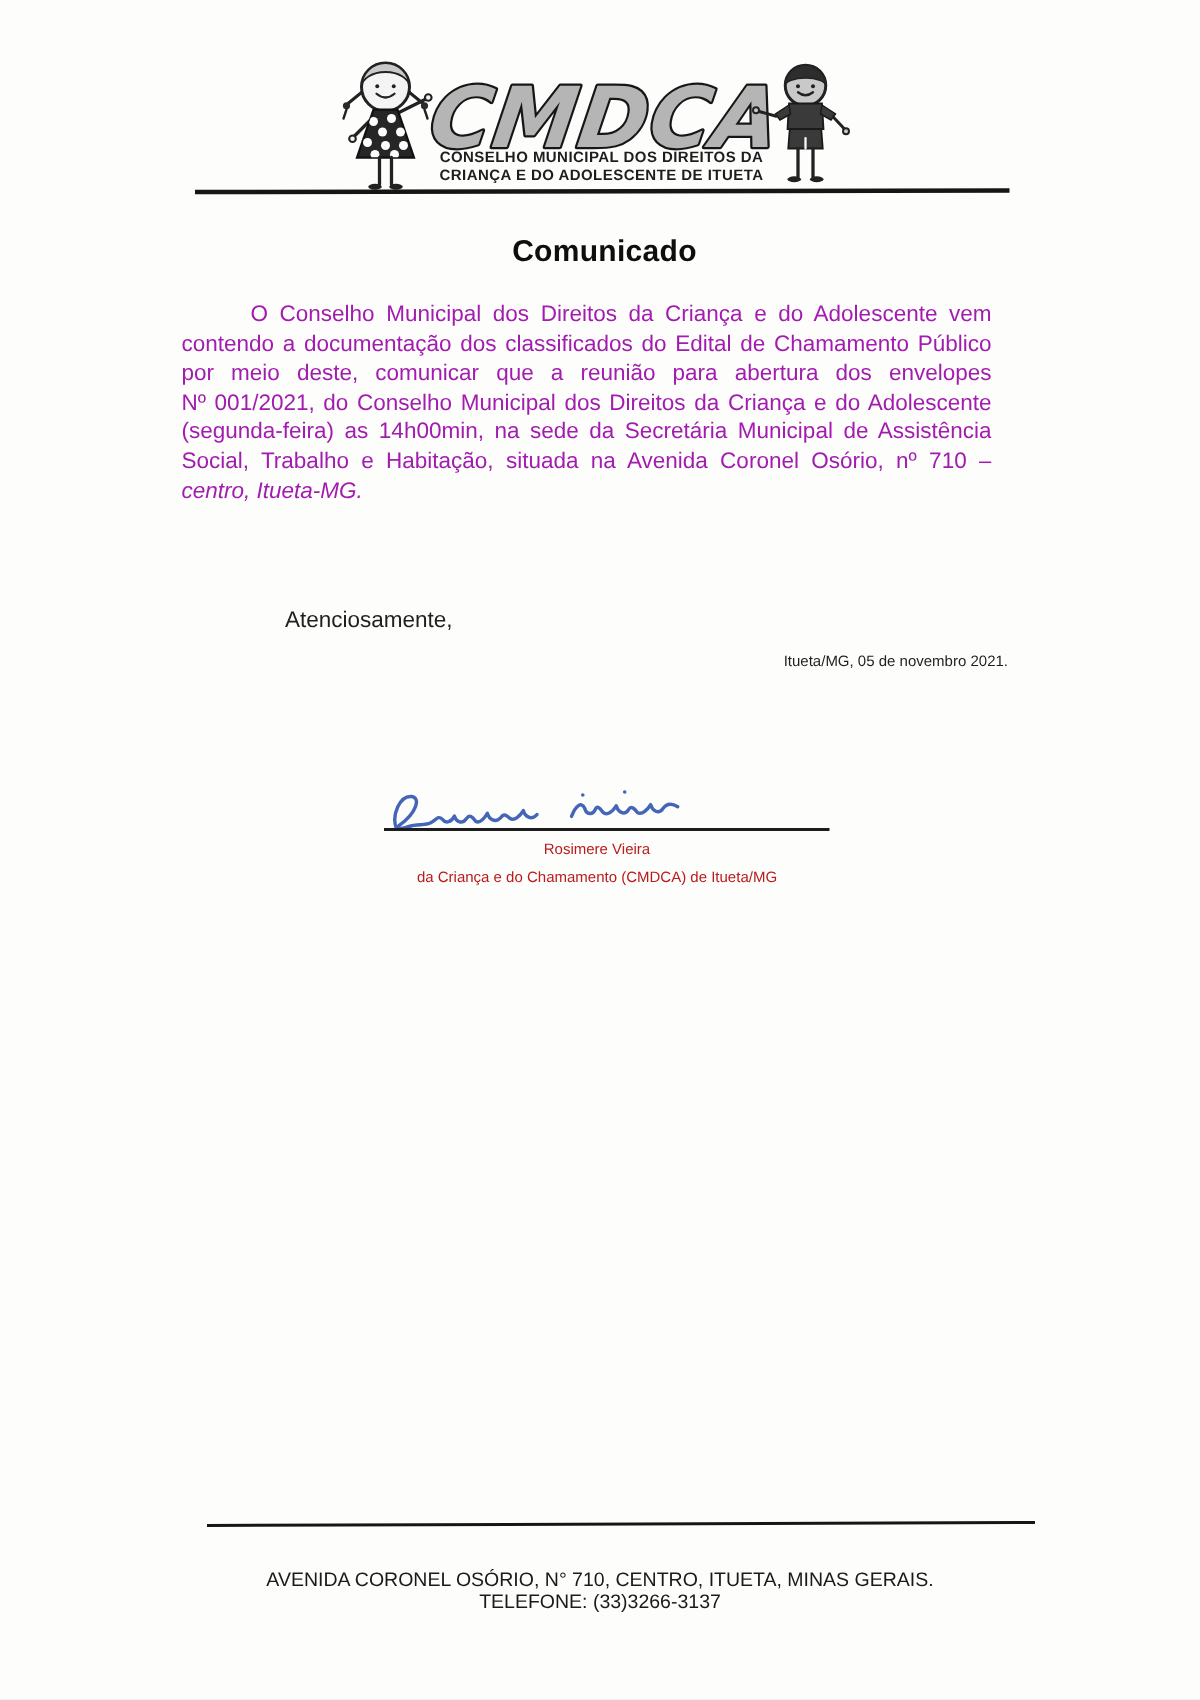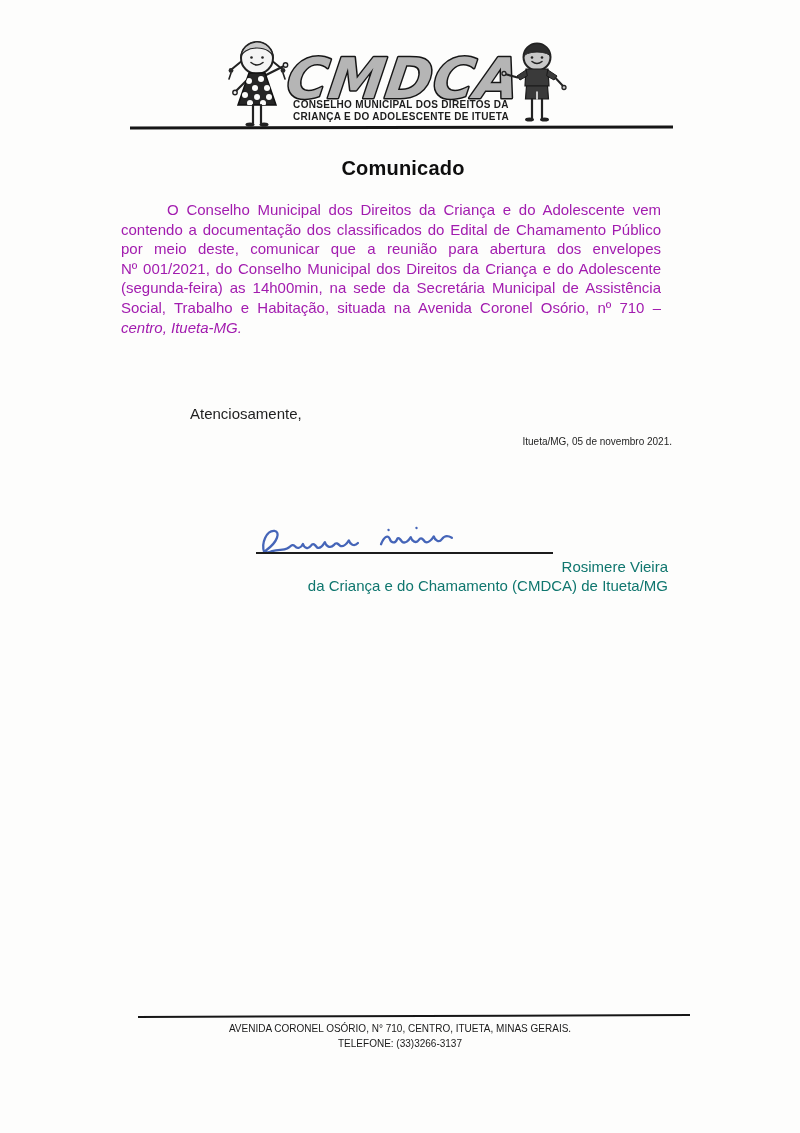--- a/index.html
+++ b/index.html
@@ -38,30 +38,30 @@
     position:absolute;right:128px;top:436px;font-size:10px;color:#1f1f1f;
   }
   
   .sig-ink{position:absolute;left:250px;top:518px;width:310px;height:42px;}
   .sig-line{
     position:absolute;left:256px;top:552px;width:297px;height:1.8px;
     background:#1c1c1c;
   }
   .sig-text{
     position:absolute;left:128px;top:557px;width:540px;
-    text-align:right;font-size:15px;line-height:19.3px;color:#0f766e;
+    text-align:center;font-size:10px;line-height:19.3px;color:#b91c1c;
   }
   
   .footer-rule{
     position:absolute;left:138px;top:1015px;width:552px;height:2.2px;
     background:#161616;transform:rotate(-0.2deg);
   }
   .footer-text{
-    position:absolute;left:127px;top:1021px;width:546px;
-    text-align:center;font-size:10px;line-height:15.3px;color:#1a1a1a;
+    position:absolute;left:127px;top:1045px;width:546px;
+    text-align:center;font-size:13px;line-height:15.3px;color:#1a1a1a;
   }
 </style>
 </head>
 <body>
 
 <div class="page">
 
   <svg class="logo-svg" viewBox="0 0 400 100">
 
     <g stroke-linecap="round">

